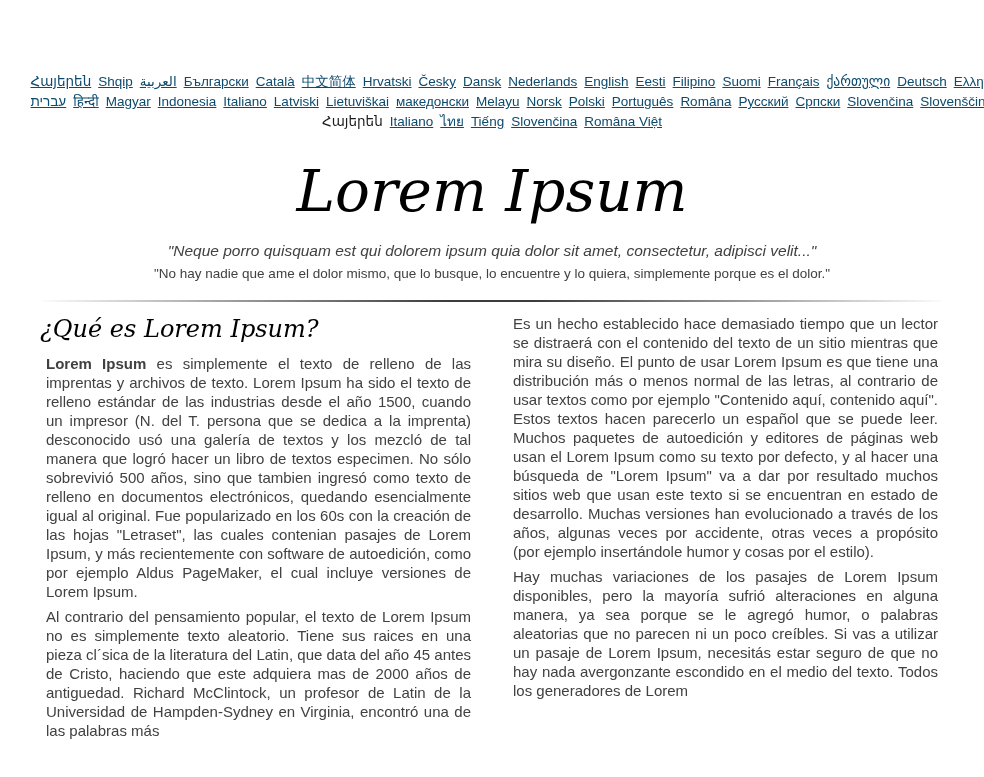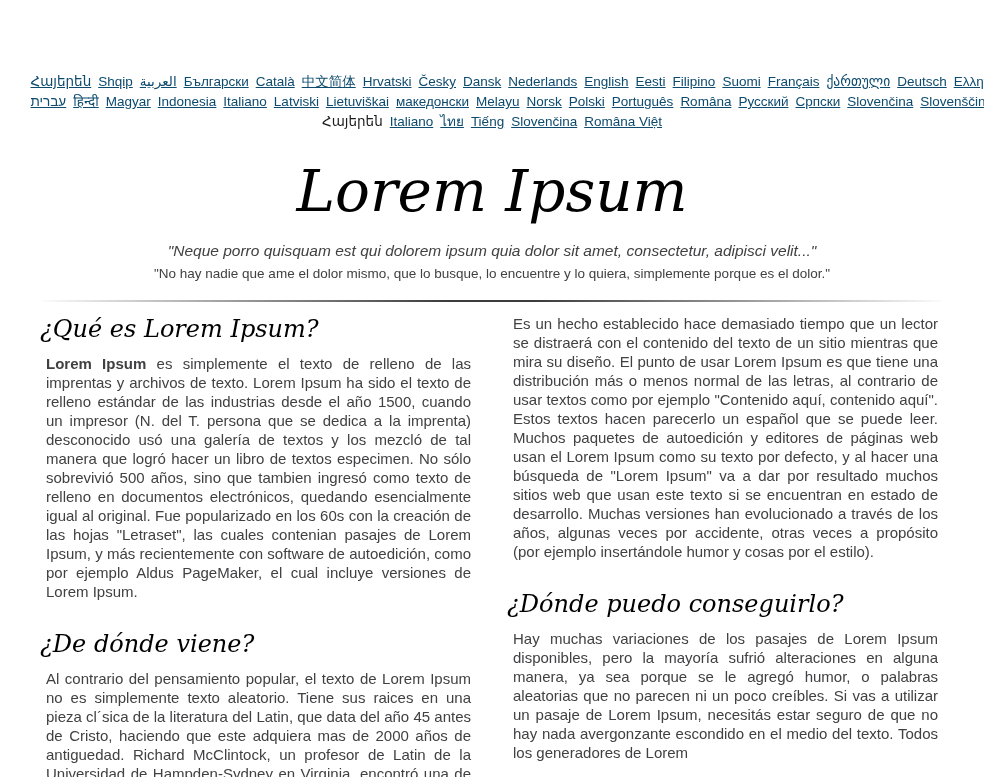--- a/index.html
+++ b/index.html
@@ -108,29 +108,27 @@
   <hr class="divider">
 
   <div class="columns">
 
     <div class="col">
       <section>
         <h2>¿Qué es Lorem Ipsum?</h2>
         <p><b>Lorem Ipsum</b><span> es simplemente el texto de relleno de las imprentas y archivos de texto. Lorem Ipsum ha sido el texto de relleno estándar de las industrias desde el año 1500, cuando un impresor (N. del T. persona que se dedica a la imprenta) desconocido usó una galería de textos y los mezcló de tal manera que logró hacer un libro de textos especimen. No sólo sobrevivió 500 años, sino que tambien ingresó como texto de relleno en documentos electrónicos, quedando esencialmente igual al original. Fue popularizado en los 60s con la creación de las hojas "Letraset", las cuales contenian pasajes de Lorem Ipsum, y más recientemente con software de autoedición, como por ejemplo Aldus PageMaker, el cual incluye versiones de Lorem Ipsum.</span></p>
       </section>
       <section>
-        <h2>¿De dónde viene?</h2>
         <p><b></b><span>Al contrario del pensamiento popular, el texto de Lorem Ipsum no es simplemente texto aleatorio. Tiene sus raices en una pieza cl´sica de la literatura del Latin, que data del año 45 antes de Cristo, haciendo que este adquiera mas de 2000 años de antiguedad. Richard McClintock, un profesor de Latin de la Universidad de Hampden-Sydney en Virginia, encontró una de las palabras más</span></p>
       </section>
     </div>
 
     <div class="col">
       <section>
         <p><b></b><span>Es un hecho establecido hace demasiado tiempo que un lector se distraerá con el contenido del texto de un sitio mientras que mira su diseño. El punto de usar Lorem Ipsum es que tiene una distribución más o menos normal de las letras, al contrario de usar textos como por ejemplo "Contenido aquí, contenido aquí". Estos textos hacen parecerlo un español que se puede leer. Muchos paquetes de autoedición y editores de páginas web usan el Lorem Ipsum como su texto por defecto, y al hacer una búsqueda de "Lorem Ipsum" va a dar por resultado muchos sitios web que usan este texto si se encuentran en estado de desarrollo. Muchas versiones han evolucionado a través de los años, algunas veces por accidente, otras veces a propósito (por ejemplo insertándole humor y cosas por el estilo).</span></p>
       </section>
       <section>
-        <h2>¿Dónde puedo conseguirlo?</h2>
         <p><b></b><span>Hay muchas variaciones de los pasajes de Lorem Ipsum disponibles, pero la mayoría sufrió alteraciones en alguna manera, ya sea porque se le agregó humor, o palabras aleatorias que no parecen ni un poco creíbles. Si vas a utilizar un pasaje de Lorem Ipsum, necesitás estar seguro de que no hay nada avergonzante escondido en el medio del texto. Todos los generadores de Lorem</span></p>
       </section>
     </div>
 
   </div>
 </div>
 
 </body></html>

